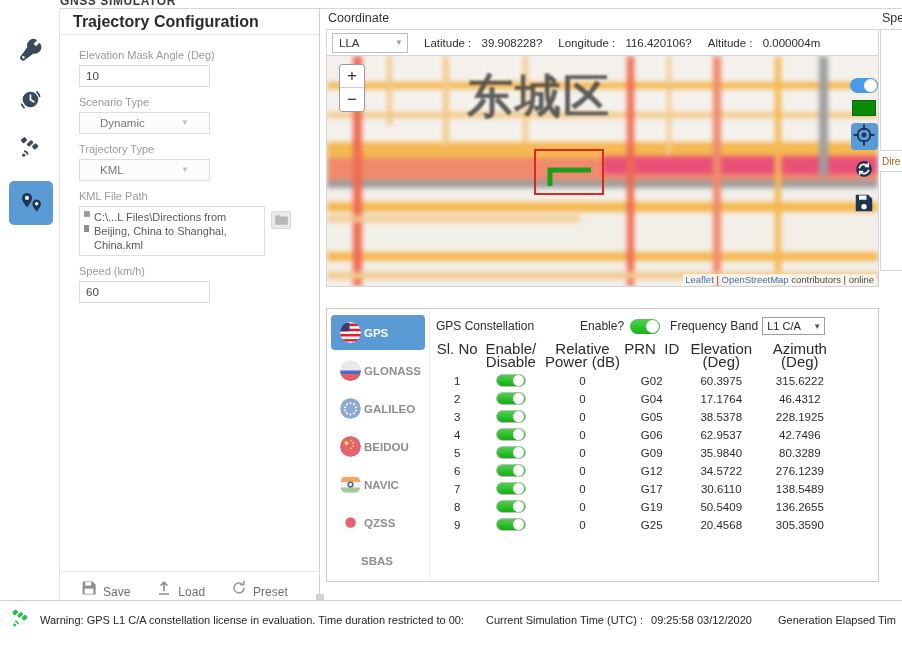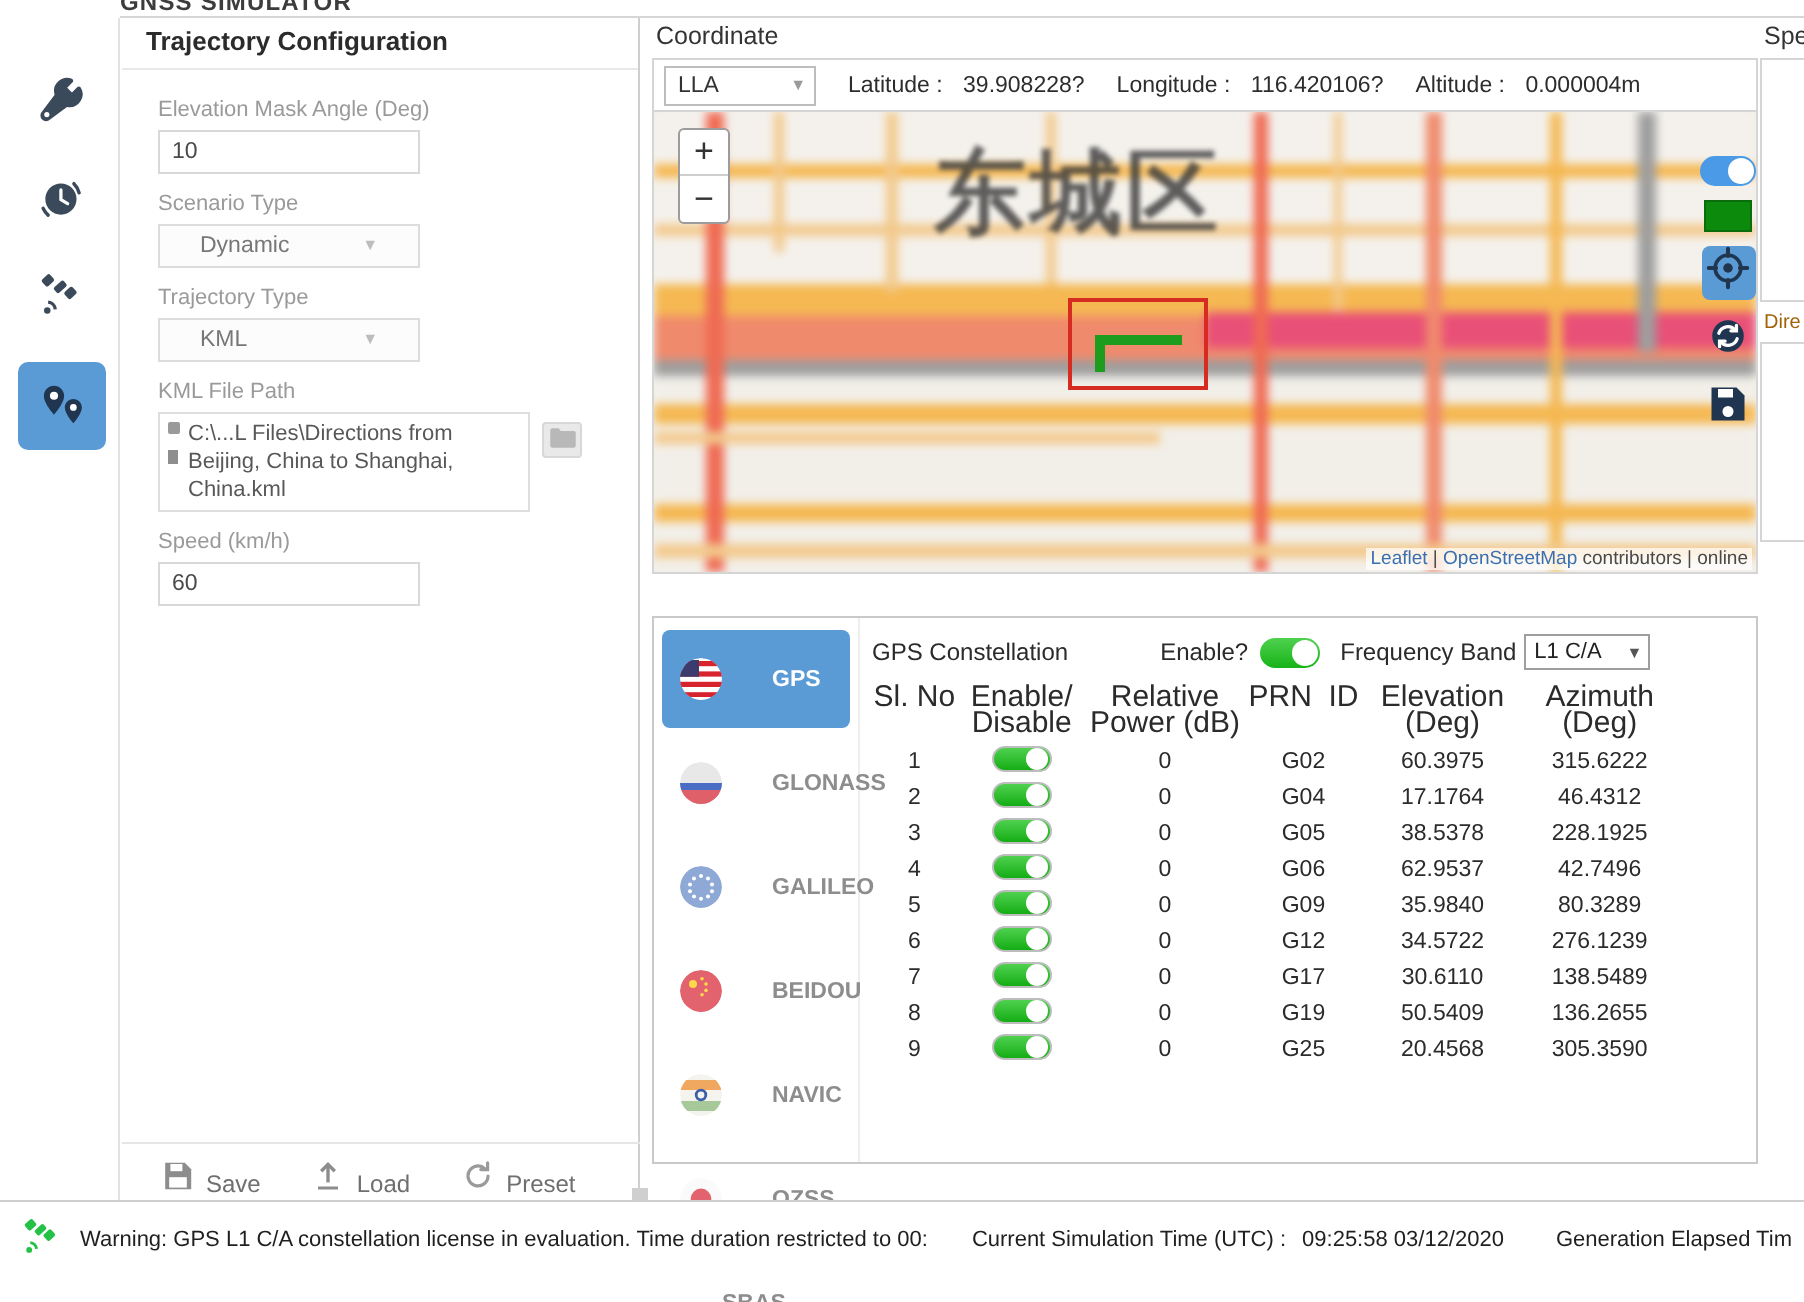--- a/index.html
+++ b/index.html
@@ -37,21 +37,21 @@
   .rail-btn.active { background:#5b9bd5; }
   .rail-btn svg { display:block; }
 
   
   .cfg {
     position:absolute; left:61px; top:9px; width:259px; height:598px;
     background:#fff; border-right:1px solid #cfcfcf;
   }
   .cfg-head {
     height:26px; padding:4px 0 0 12px;
-    font-size:13px; font-weight:bold; color:#2b2b2b;
+    font-size:16px; font-weight:bold; color:#2b2b2b;
     border-bottom:1px solid #e8e8e8;
   }
   .cfg-body { padding:14px 0 0 18px; }
   .fld { margin-bottom:9px; }
   .fld-label {
     font-size:11px; color:#9a9a9a; margin-bottom:3px; line-height:13px;
   }
   .fld-input {
     width:131px; height:22px; border:1px solid #d9d9d9; background:#fff;
     font-size:11.5px; color:#4a4a4a; padding:0 6px; line-height:20px;
@@ -194,21 +194,21 @@
   }
   .skyview-lbl {
     position:absolute; right:-10px; bottom:4px; font-size:12.5px; color:#333;
   }
   .const-body {
     height:274px; border:1px solid #c9c9c9; background:#fff; display:flex;
     position:relative;
   }
   .const-list { width:103px; border-right:1px solid #eee; padding-top:6px; }
   .const-item {
-    height:49px; display:flex; align-items:center; gap:25px; padding-left:9px;
+    height:35px; display:flex; align-items:center; gap:3px; padding-left:9px;
     cursor:pointer; font-size:11.5px; color:#8d8d8d; font-weight:bold;
     border-radius:4px; margin:0 4px 3px 4px;
   }
   .const-item.active { background:#5b9bd5; color:#fff; }
   .flag { width:21px; height:21px; border-radius:50%; overflow:hidden; position:relative; flex:0 0 21px; }
 
   .const-main { flex:1; padding:6px 0 0 6px; position:relative; }
   .const-hdr { display:flex; align-items:center; gap:0; height:22px; }
   .const-hdr .nm { font-size:12px; color:#2b2b2b; }
   .enable-lbl { font-size:12px; color:#2b2b2b; margin-left:46px; }

